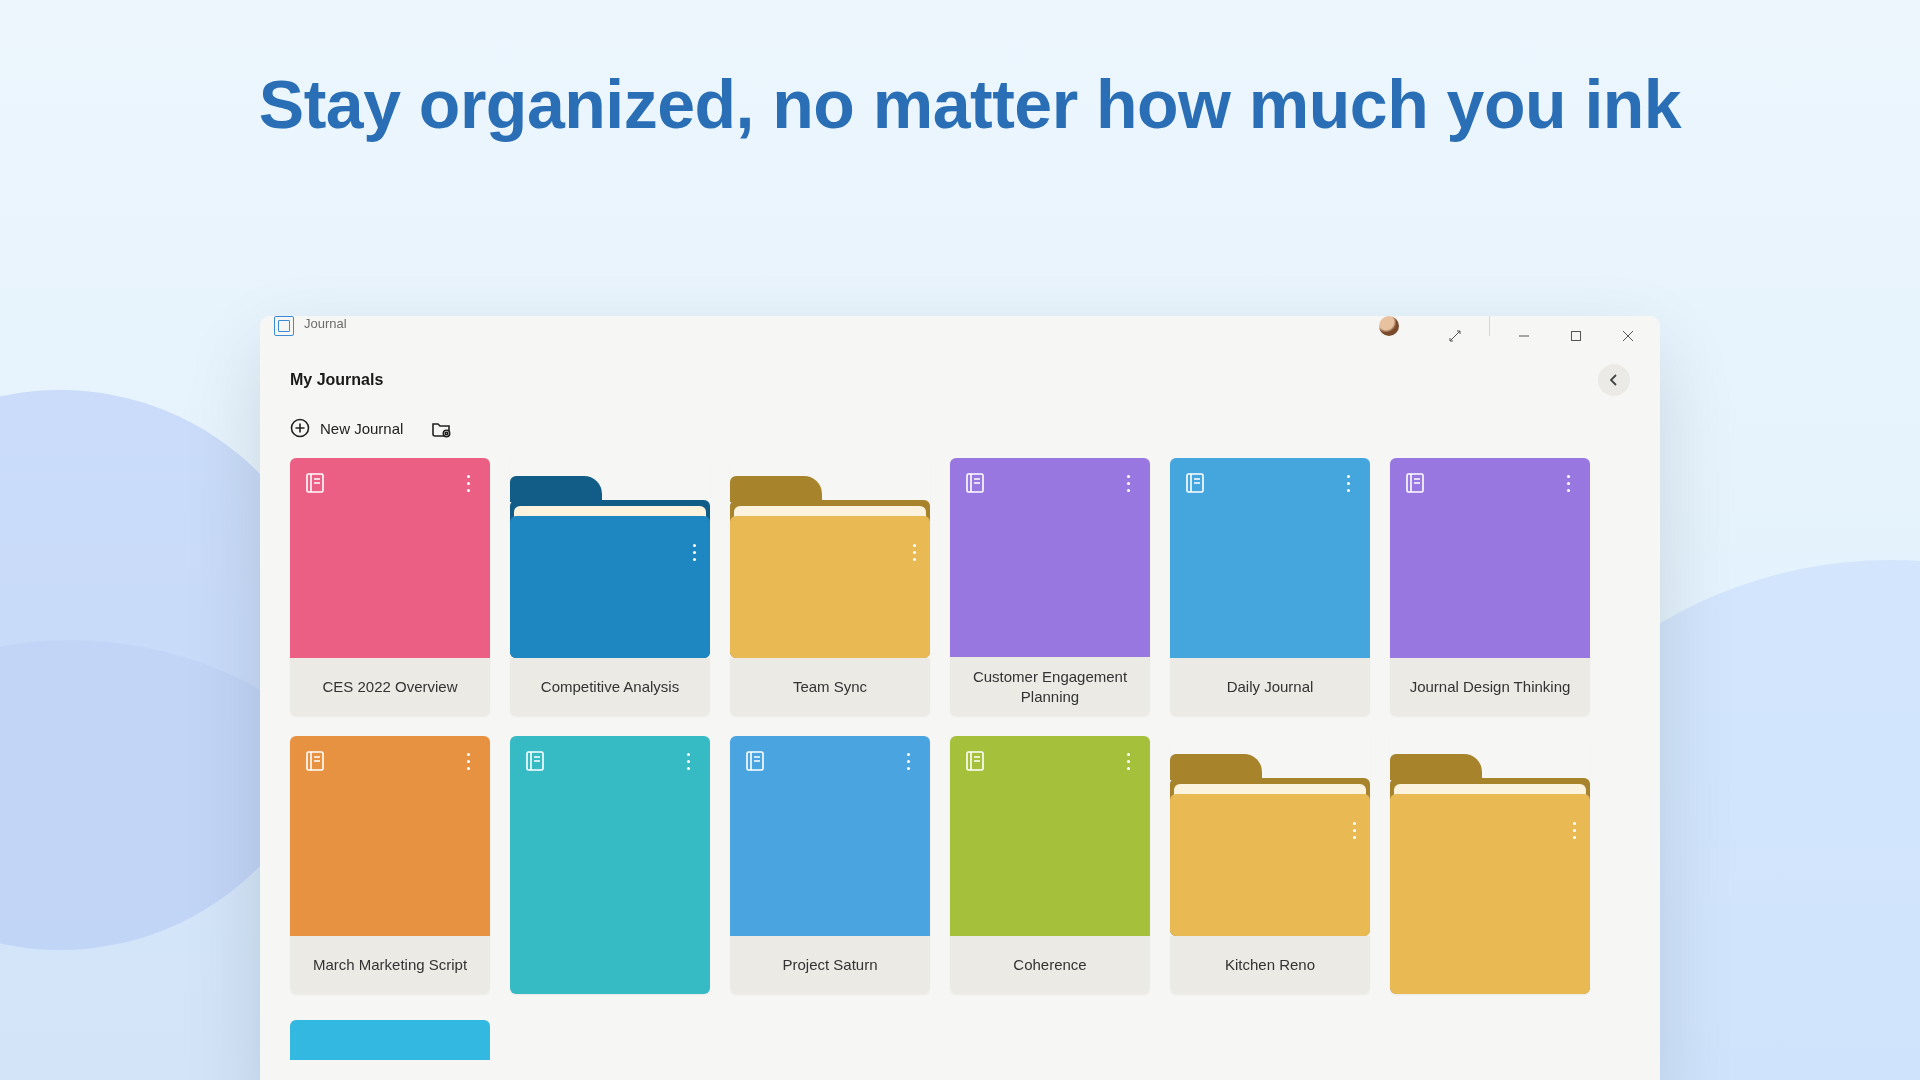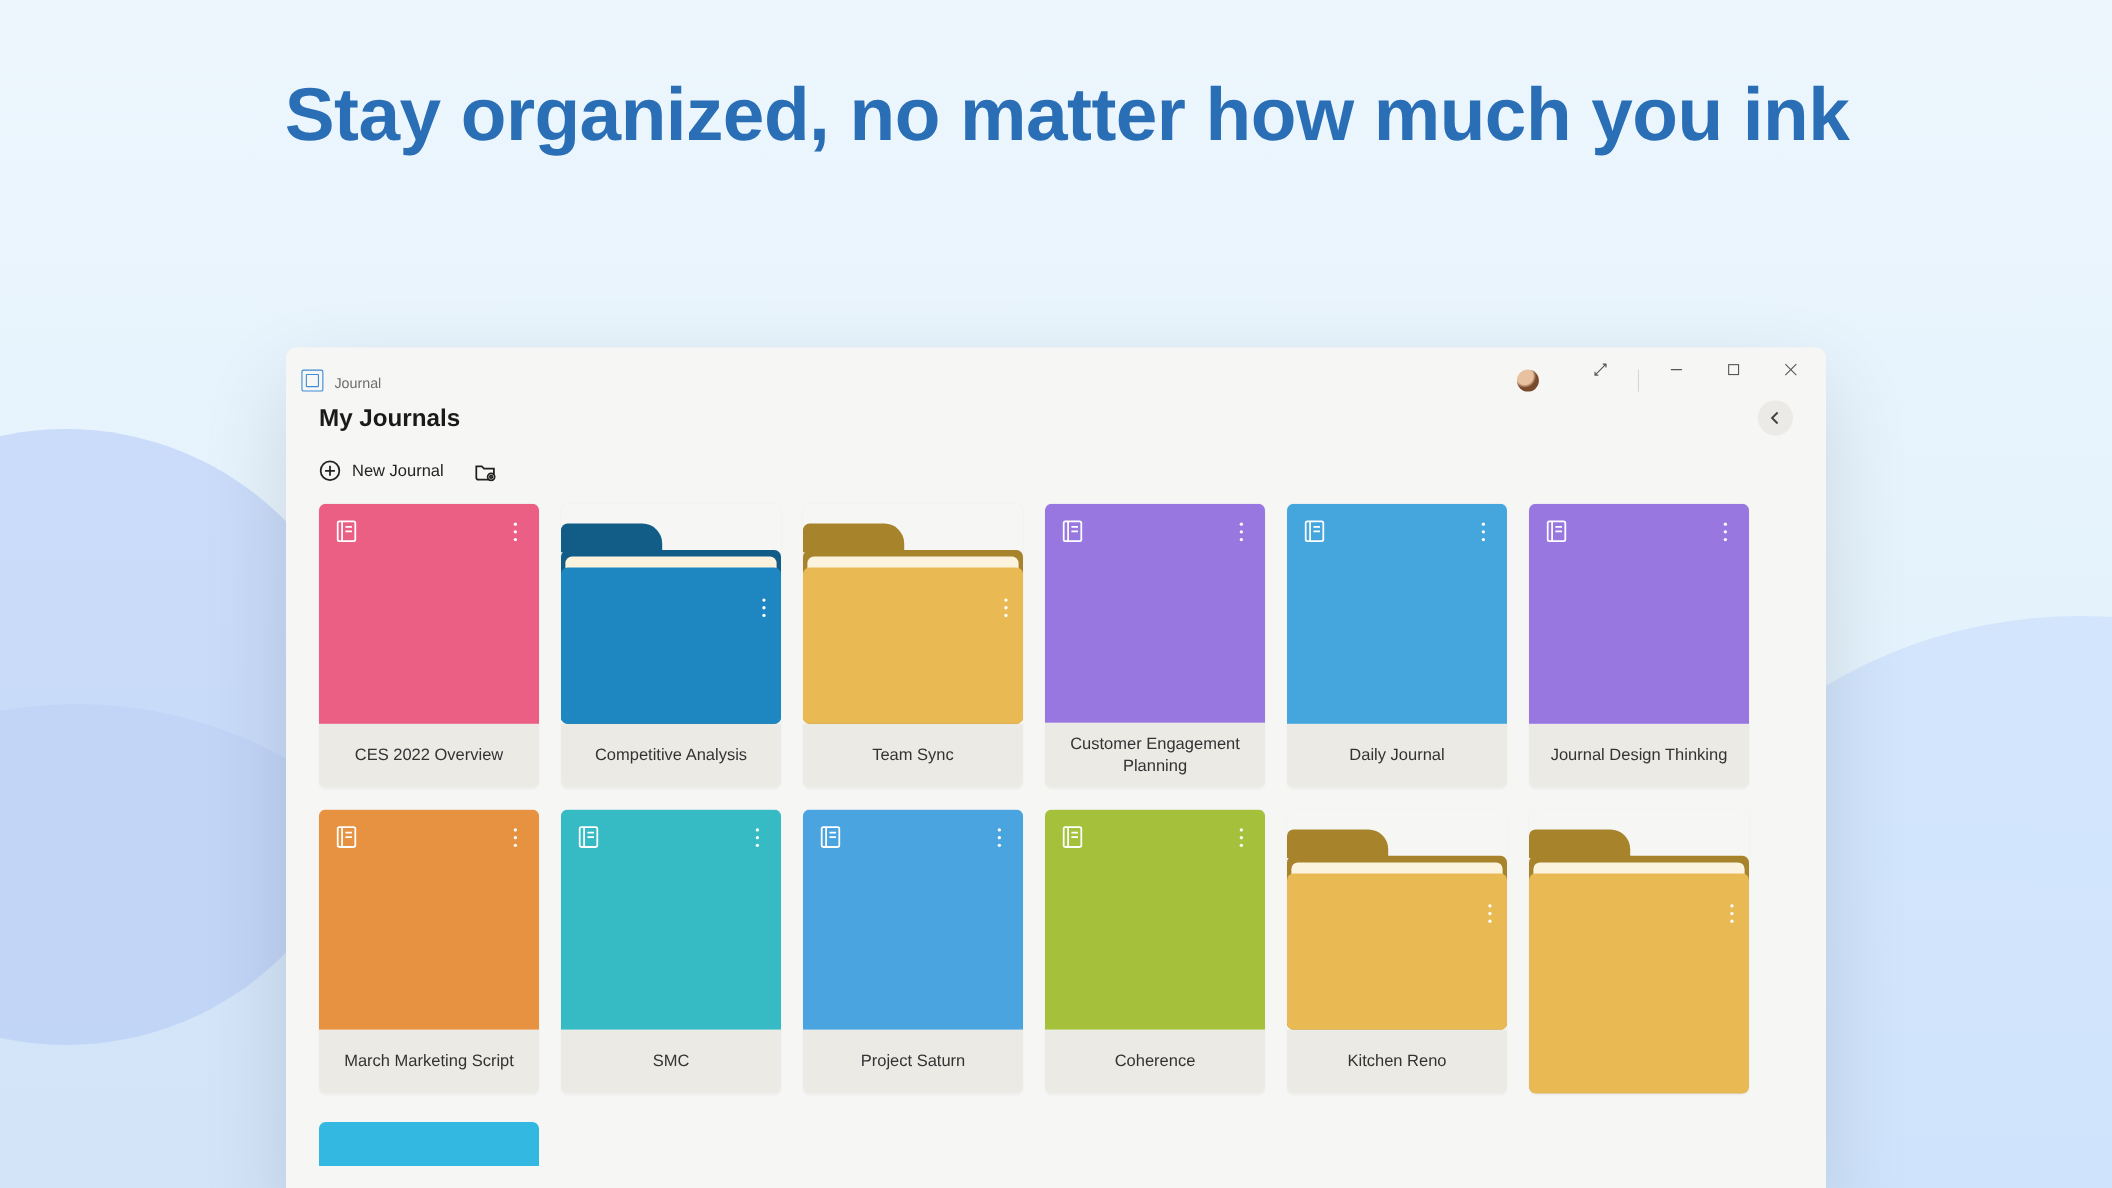--- a/index.html
+++ b/index.html
@@ -57,21 +57,21 @@
     height:780px;
     background:#f6f6f4;
     border-radius:10px;
     box-shadow:0 30px 80px rgba(0,0,0,.12);
     overflow:hidden;
   }
 
   .titlebar {
     height:40px;
     display:flex;
-    align-items:flex-end;
+    align-items:flex-start;
     padding:0 6px 0 14px;
     background:#f6f6f4;
   }
   .app-logo {
     width:20px;height:20px;
     border:1.5px solid #3b8bd6;
     border-radius:2px;
     position:relative;
     margin-right:10px;
   }
@@ -93,21 +93,21 @@
     width:52px;height:40px;display:flex;align-items:center;justify-content:center;
     color:#555;cursor:pointer;font-size:12px;
   }
   .win-btn svg{width:12px;height:12px;stroke:#555;stroke-width:1;fill:none;}
   .tb-sep{width:1px;height:20px;background:#d6d6d3;margin:0 8px;}
 
   .content{
     padding:8px 30px 0 30px;
   }
   .heading-row{display:flex;align-items:center;}
-  .section-title{font-size:22px;font-weight:600;color:#1a1a1a;}
+  .section-title{font-size:16px;font-weight:600;color:#1a1a1a;}
   .collapse-btn{
     margin-left:auto;
     width:32px;height:32px;border-radius:50%;
     background:#eceae6;display:flex;align-items:center;justify-content:center;
     cursor:pointer;
   }
   .collapse-btn svg{width:14px;height:14px;stroke:#444;stroke-width:1.8;fill:none;}
 
   .toolbar{
     display:flex;align-items:center;gap:28px;
@@ -386,21 +386,20 @@
                   <line x1="7" y1="2" x2="7" y2="20"></line>
                   <line x1="10" y1="7" x2="16" y2="7"></line>
                   <line x1="10" y1="11" x2="16" y2="11"></line>
                 </svg></div>
               <div class="more-icon">
                 <span></span>
                 <span></span>
                 <span></span>
               </div>
             </div>
-            <div class="card-label">SMC</div>
           </div>
           <div class="card">
             <div class="top journal-fill" style="--c: #4aa4e0;">
               <div class="journal-icon"><svg width="22" height="22" viewBox="0 0 22 22">
                   <rect x="3" y="2" width="16" height="18" rx="1.5"></rect>
                   <line x1="7" y1="2" x2="7" y2="20"></line>
                   <line x1="10" y1="7" x2="16" y2="7"></line>
                   <line x1="10" y1="11" x2="16" y2="11"></line>
                 </svg></div>
               <div class="more-icon">

